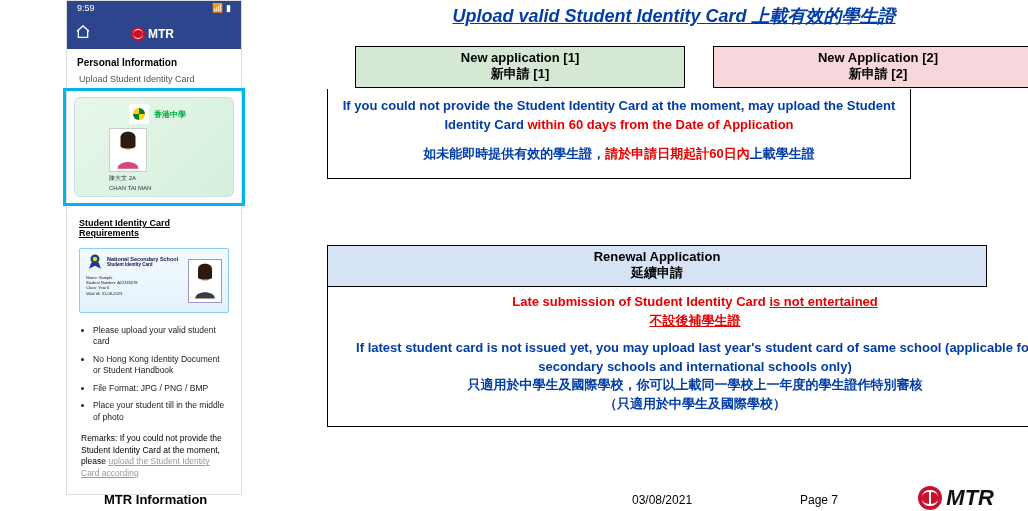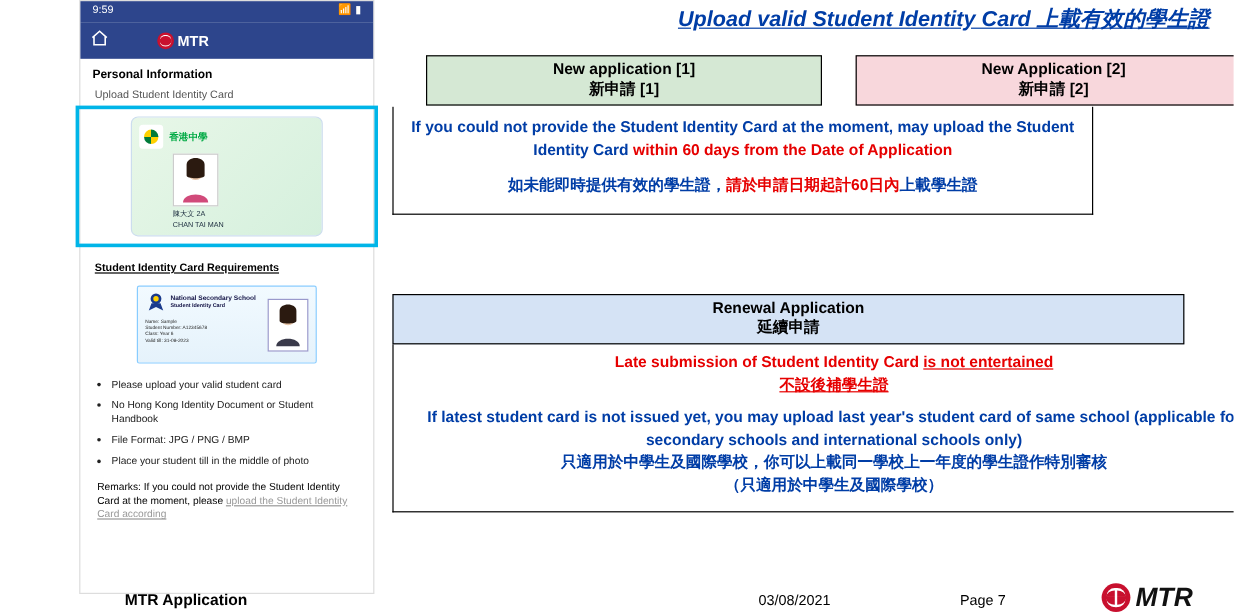--- a/index.html
+++ b/index.html
@@ -1,35 +1,35 @@
 <!DOCTYPE html>
 <html><head>
   <meta charset="utf-8">
   <style>
     * { box-sizing: border-box; margin: 0; padding: 0; }
     body { width: 1028px; height: 511px; font-family: Arial, sans-serif; background: #fff; position: relative; overflow: hidden; }
 
     .slide { width: 100%; height: 100%; position: relative; }
 
     
-    .phone { position: absolute; left: 66px; top: 0; width: 246px; height: 495px; background: #fff; border: 1px solid #ddd; }
+    .phone { position: absolute; left: 66px; top: 0; width: 176px; height: 495px; background: #fff; border: 1px solid #ddd; }
     .status-bar { height: 18px; background: #2d458c; color: #fff; font-size: 9px; display: flex; justify-content: space-between; padding: 2px 10px 0; }
     .app-header { height: 30px; background: #2d458c; color: #fff; display: flex; align-items: center; padding: 0 8px; gap: 40px; }
     .home-icon svg { width: 16px; height: 16px; }
     .mtr-header-logo { display: flex; align-items: center; gap: 3px; font-size: 12px; font-weight: bold; }
     .mtr-header-logo .logo-shape { width: 14px; height: 14px; border-radius: 50%; background: #c8102e; position: relative; }
     .mtr-header-logo .logo-shape::before { content: ""; position: absolute; top: 2px; left: 2px; right: 2px; bottom: 2px; border: 1.5px solid #fff; border-radius: 50%; border-left: none; border-right: none; }
 
     .section-title { font-size: 10px; font-weight: bold; padding: 8px 10px 6px; }
 
     .upload-area { margin: 0 12px; }
     .upload-label { font-size: 9px; color: #555; margin-bottom: 4px; }
     .card-preview-box { border: 3px solid #00b5e8; padding: 6px; margin-left: -16px; margin-right: -16px; }
     .student-card { width: 160px; height: 100px; margin: 0 auto; border-radius: 6px; background: linear-gradient(135deg, #e8f7e8 0%, #d5f0dd 100%); border: 1px solid #cde; position: relative; padding: 6px; }
-    .card-top { display: flex; align-items: center; gap: 5px; }
+    .card-top { display: flex; align-items: center; gap: 5px; margin-left: 48px; }
     .school-badge { width: 20px; height: 20px; background: #fff; border-radius: 3px; display: flex; align-items: center; justify-content: center; }
     .school-badge::before { content:""; width: 12px; height: 12px; background: conic-gradient(#007b3a 0 25%, #ffd100 0 50%, #007b3a 0 75%, #ffd100 0); border-radius: 50%; }
     .school-name { font-size: 8px; font-weight: bold; color: #0a4; }
     .card-photo { width: 38px; height: 44px; background: #fff; border: 1px solid #ccc; margin-top: 4px; margin-left: 28px; display: flex; align-items: center; justify-content: center; }
     .card-photo svg { width: 30px; height: 40px; }
     .card-name { font-size: 6px; color: #234; margin-left: 28px; margin-top: 2px; }
 
     .req-title { font-size: 9px; font-weight: bold; text-decoration: underline; padding: 12px 12px 6px; }
     .sample-card { width: 150px; height: 65px; margin: 4px auto 6px; border: 1px solid #8cf; background: linear-gradient(180deg,#f2faff,#e5f2fb); border-radius: 2px; padding: 4px 6px; display: flex; gap: 6px; position: relative; }
     .sample-left { flex: 1; }
@@ -41,21 +41,21 @@
     .sample-meta { font-size: 4px; color: #222; margin-top: 4px; line-height: 1.3; }
     .sample-photo { width: 34px; height: 44px; background: #fff; border: 1px solid #99c; align-self: center; display: flex; align-items: center; justify-content: center; }
     .sample-photo svg { width: 28px; height: 40px; }
 
     .req-list { padding: 6px 14px 0 26px; font-size: 8.5px; color: #222; }
     .req-list li { margin-bottom: 6px; line-height: 1.35; list-style: disc; }
     .remarks { font-size: 8.5px; padding: 4px 14px; line-height: 1.35; }
     .remarks-cutoff { color: #999; text-decoration: underline; }
 
     
-    .main-title { position: absolute; left: 340px; right: 20px; top: 4px; font-size: 18px; font-style: italic; font-weight: bold; color: #003da6; text-align: right; text-decoration: underline; }
+    .main-title { position: absolute; left: 340px; right: 20px; top: 4px; font-size: 18px; font-style: italic; font-weight: bold; color: #003da6; text-align: center; text-decoration: underline; }
 
     .new-row { position: absolute; left: 327px; top: 46px; display: flex; }
     .new-row .hdr { border: 1.5px solid #000; text-align: center; font-size: 13px; font-weight: bold; padding: 3px 0 4px; line-height: 1.25; margin-left: 28px; }
     .hdr-green { width: 330px; background: #d5e8d4; }
     .hdr-pink { width: 330px; background: #f8d7dc; border-left: none; }
     .new-body { position: absolute; left: 327px; top: 89px; width: 584px; border: 1.5px solid #000; border-top: none; padding: 8px 6px 14px; text-align: center; font-size: 13px; font-weight: bold; line-height: 1.45; }
     .blue { color: #003da6; }
     .red { color: #e60000; }
 
     .renew-hdr { position: absolute; left: 327px; top: 245px; width: 660px; border: 1.5px solid #000; background: #d5e3f5; text-align: center; font-size: 13px; font-weight: bold; padding: 3px 0 4px; line-height: 1.25; }
@@ -185,21 +185,21 @@
   </div>
   <div class="renew-body">
     <div class="red"><span>Late submission of Student Identity Card </span><span class="uline">is not entertained</span></div>
     <div class="red uline">不設後補學生證</div>
     <div style="height:8px"></div>
     <div class="blue">If latest student card is not issued yet, you may upload last year's student card of same school (applicable for secondary schools and international schools only)</div>
     <div class="blue">只適用於中學生及國際學校，你可以上載同一學校上一年度的學生證作特別審核</div>
     <div class="blue">（只適用於中學生及國際學校）</div>
   </div>
 
-  <div class="footer-corp">MTR Application</div>
+  <div class="footer-corp">MTR Information</div>
   <div class="footer-date">03/08/2021</div>
   <div class="footer-page">Page 7</div>
   <div class="footer-logo">
     <span class="circ">
         <span class="bar"></span>
       </span>
     <span>MTR</span>
   </div>
 </div>
 

